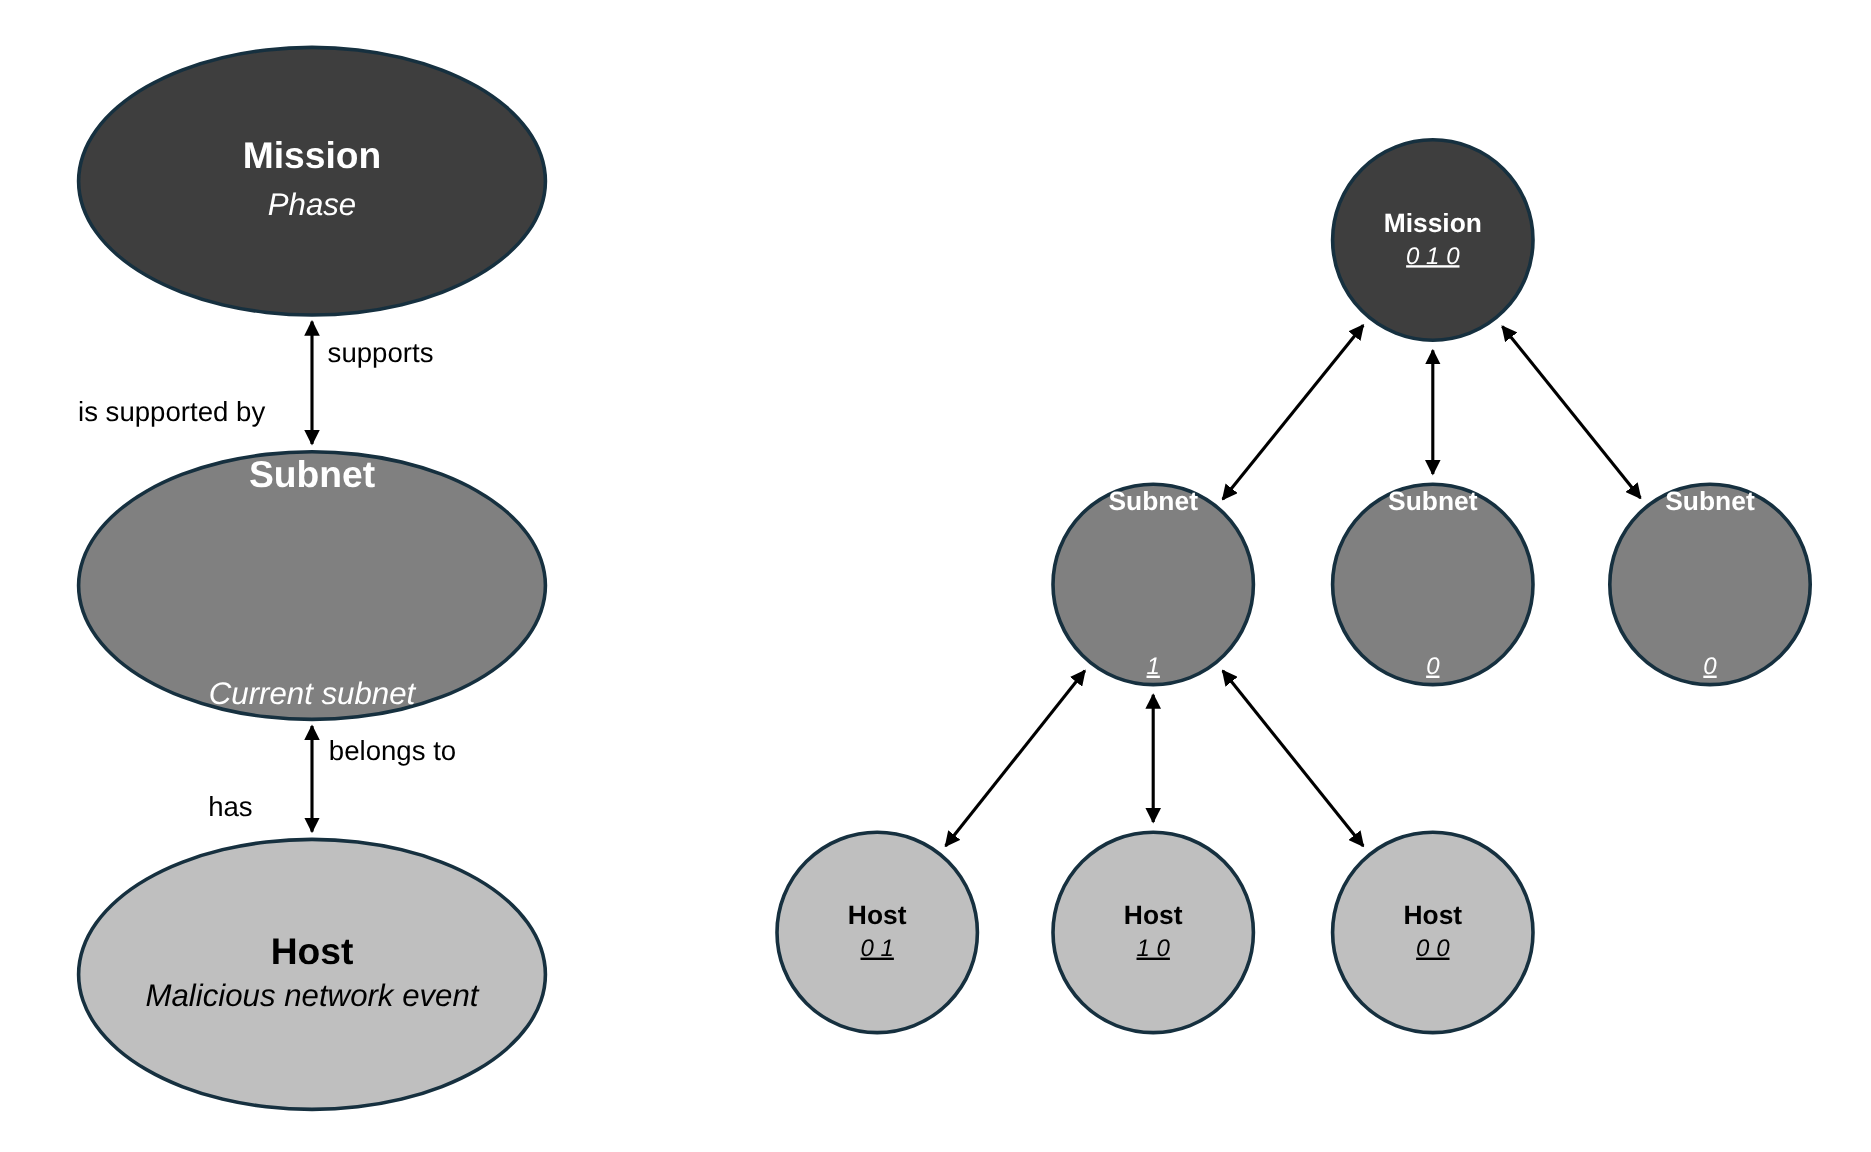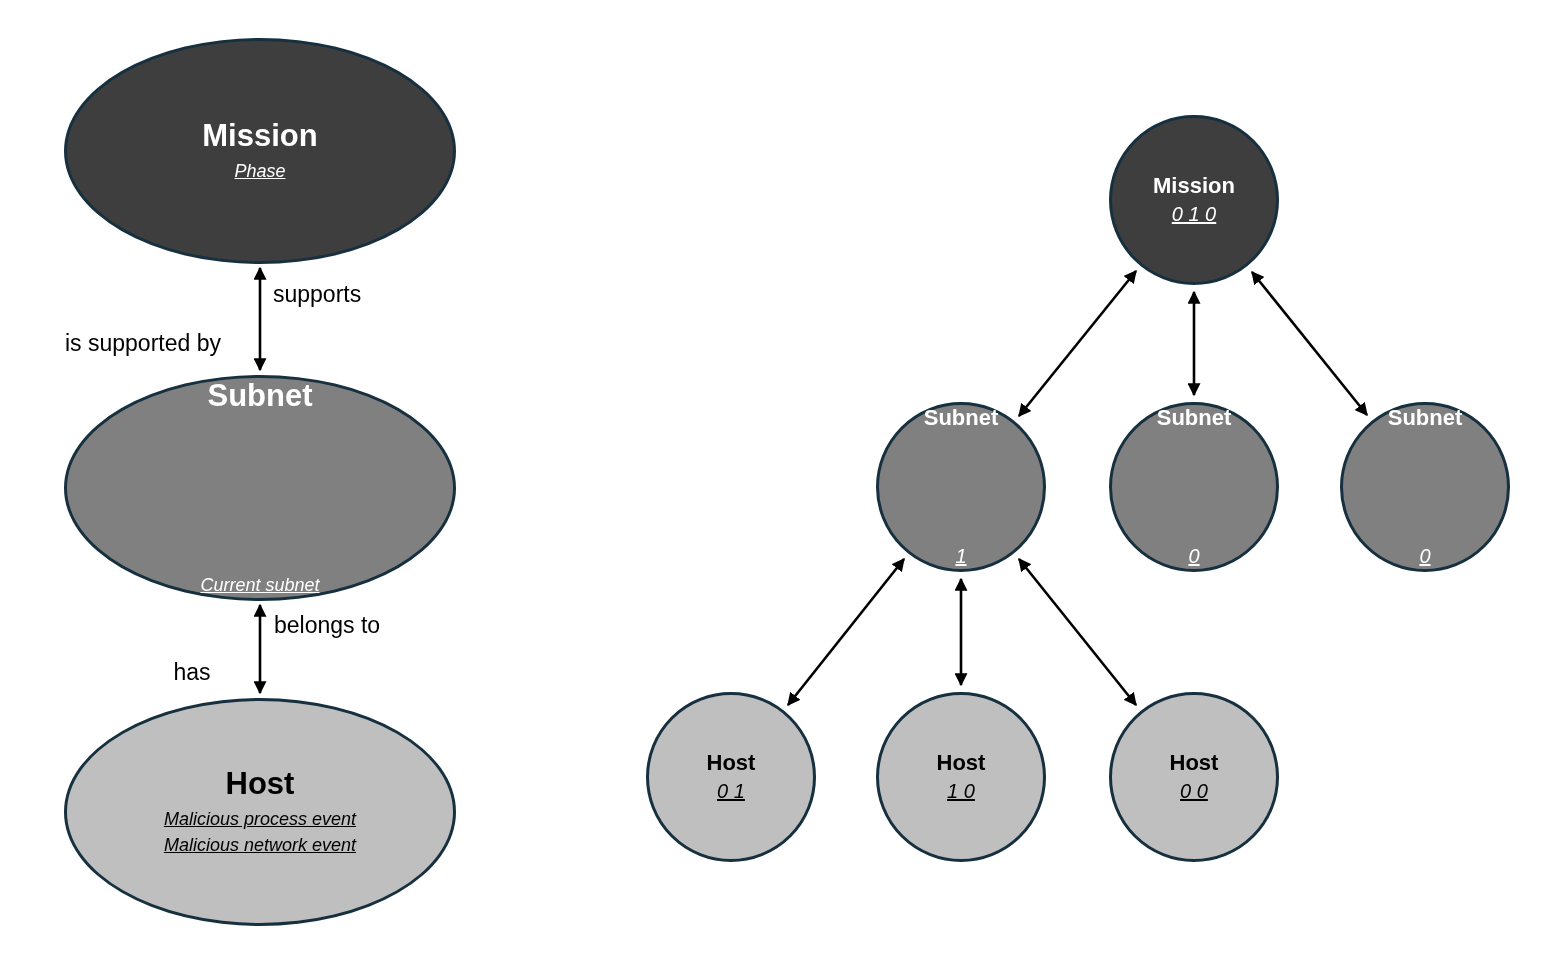--- a/index.html
+++ b/index.html
@@ -42,25 +42,24 @@
   .fill-mid   { background: var(--subnet-fill, #808080); justify-content: space-between; }
   .fill-light { background: var(--host-fill, #bfbfbf); }
   .text-light { color: var(--title-text-light, #ffffff); }
   .text-dark  { color: var(--title-text-dark, #000000); }
   .big-title {
     font-size: 31px;
     font-weight: bold;
     line-height: 1.15;
   }
   .big-sub {
-    font-size: 18px;
+    font-size: 26px;
     font-style: italic;
     line-height: 1.45;
     margin-top: 4px;
-    text-decoration: underline;
   }
   .circle-title {
     font-size: 22px;
     font-weight: bold;
     line-height: 1.2;
   }
   .circle-value {
     font-size: 20px;
     font-style: italic;
     line-height: 1.3;
@@ -110,21 +109,20 @@
   <div class="node fill-mid" style="left:64px; top:375px; width:392px; height:226px">
     <div class="big-title text-light">Subnet</div>
     <div class="big-sub text-light">Current subnet</div>
   </div>
 
   <div class="edge-label right-of-arrow" style="left:274px; top:612px">belongs to</div>
   <div class="edge-label left-of-arrow" style="left:140px; top:659px; width:104px">has</div>
 
   <div class="node fill-light" style="left:64px; top:698px; width:392px; height:228px">
     <div class="big-title text-dark">Host</div>
-    <div class="big-sub text-dark">Malicious process event</div>
     <div class="big-sub text-dark" style="margin-top:0">Malicious network event</div>
   </div>
 
   <div class="node fill-dark" style="left:1109px; top:115px; width:170px; height:170px">
     <div class="circle-title text-light">Mission</div>
     <div class="circle-value text-light">0 1 0</div>
   </div>
 
   <div class="node fill-mid" style="left:876px; top:402px; width:170px; height:170px">
     <div class="circle-title text-light">Subnet</div>

